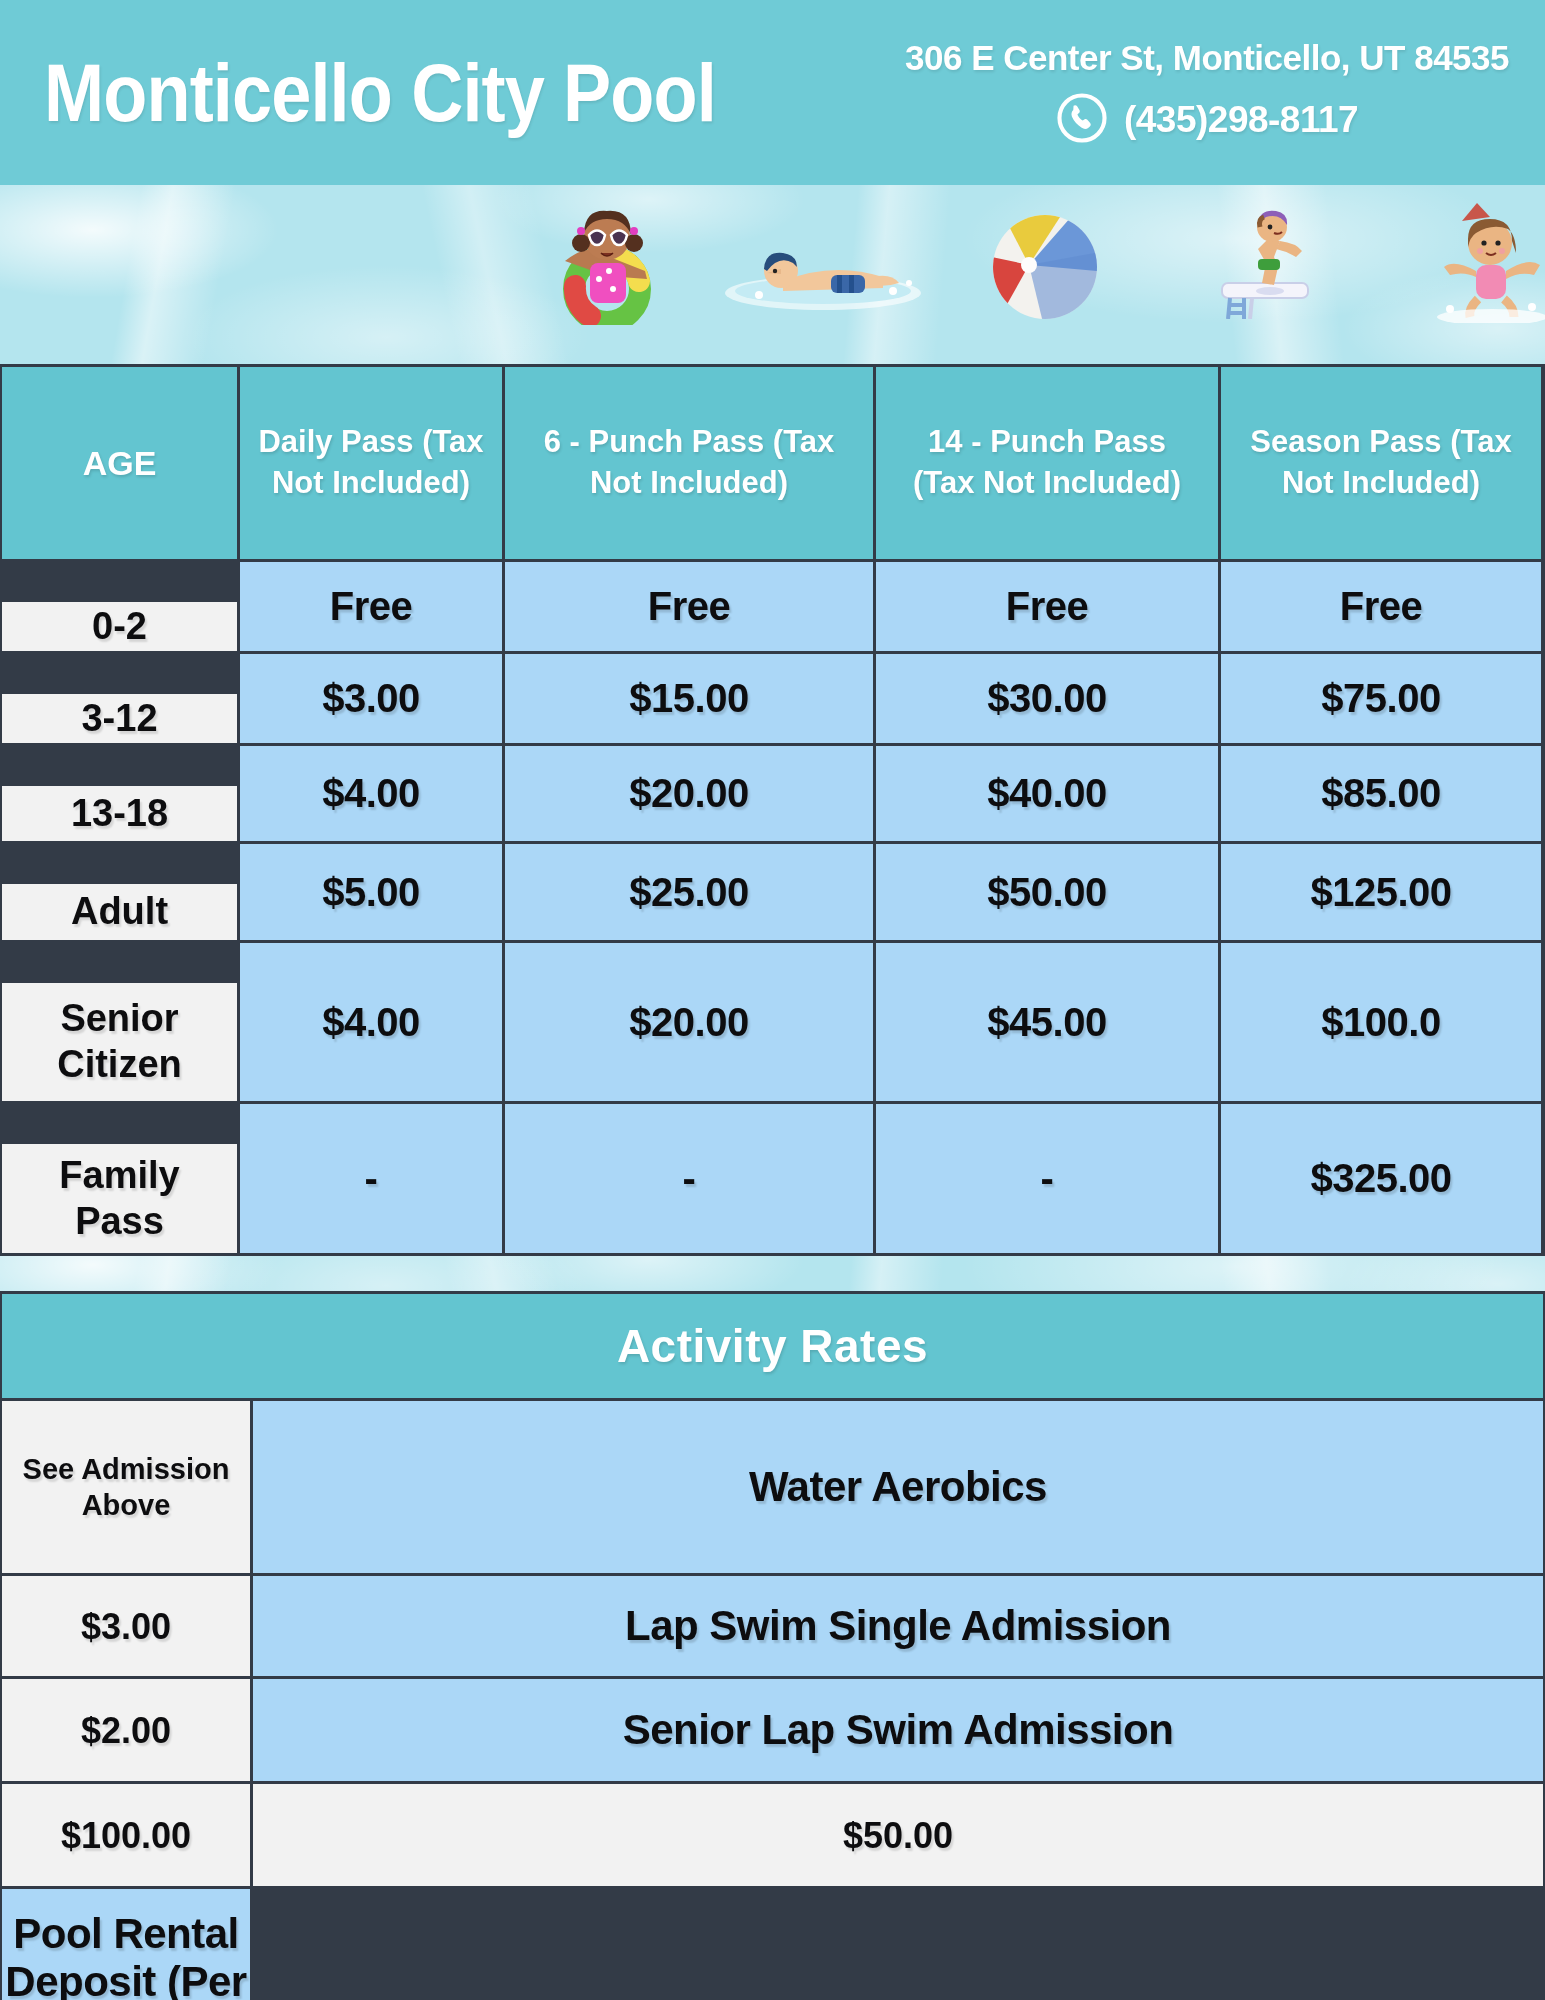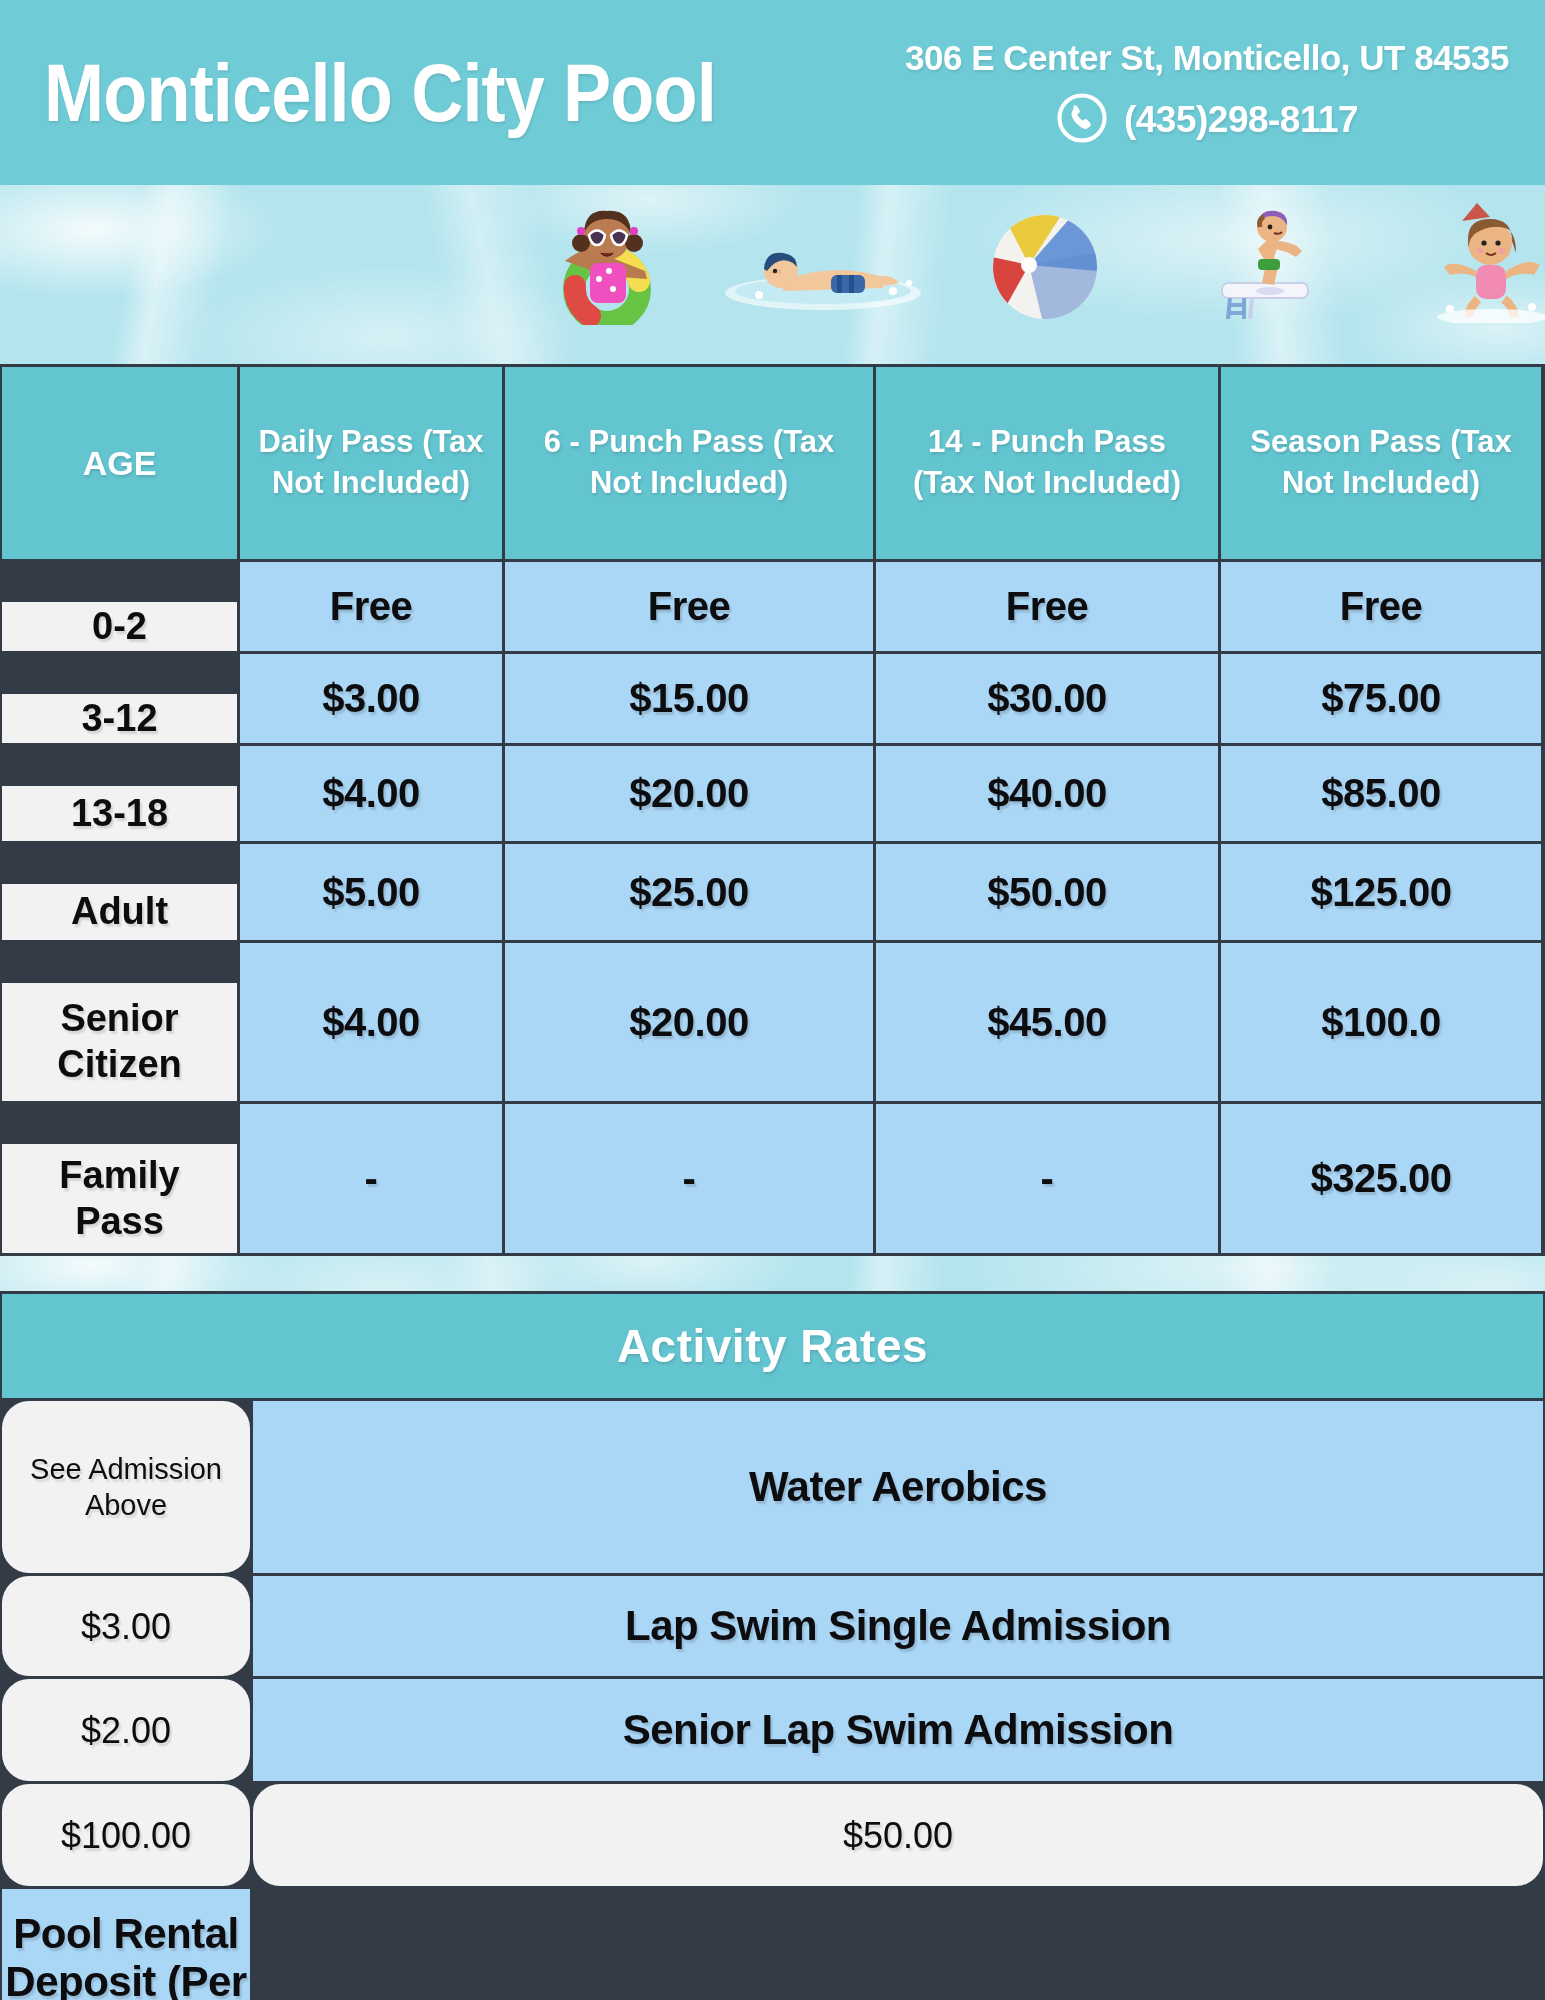--- a/index.html
+++ b/index.html
@@ -67,22 +67,22 @@
     height:712px; background:#333b47; padding:3px 2px;
     display:grid; column-gap:3px; row-gap:3px;
     grid-template-columns:248px auto;
     grid-template-rows:104px 172px 100px 102px 102px auto;
   }
   .activity-title-bar {
     grid-column:1 / -1; background:#63c5d0; color:#fff; font-weight:bold; font-size:46px;
     display:flex; align-items:center; justify-content:center;
     text-shadow:1px 2px 3px rgba(0,0,0,.14); letter-spacing:0.5px;
   }
-  .act-price { background:#f2f2f2; color:#0d0d0f; font-weight:normal; font-size:36px;
-        line-height:1.25; padding:4px 14px; text-shadow:2px 3px 2px rgba(0,0,0,.12);border-radius:27px; }
+  .act-price { background:#f2f2f2; color:#0d0d0f; font-weight:bold; font-size:36px;
+        line-height:1.25; padding:4px 14px; text-shadow:2px 3px 2px rgba(0,0,0,.12); }
   .act-price.small { font-size:29px; }
   .act-label { background:#abd7f7; color:#0d0d0f; font-weight:bold; font-size:42px;
         letter-spacing:-0.5px; text-shadow:2px 3px 2px rgba(0,0,0,.14); padding:21px 20px; }
 </style>
 </head>
 <body>
 
 <div class="page">
 
   <div class="top-header">

